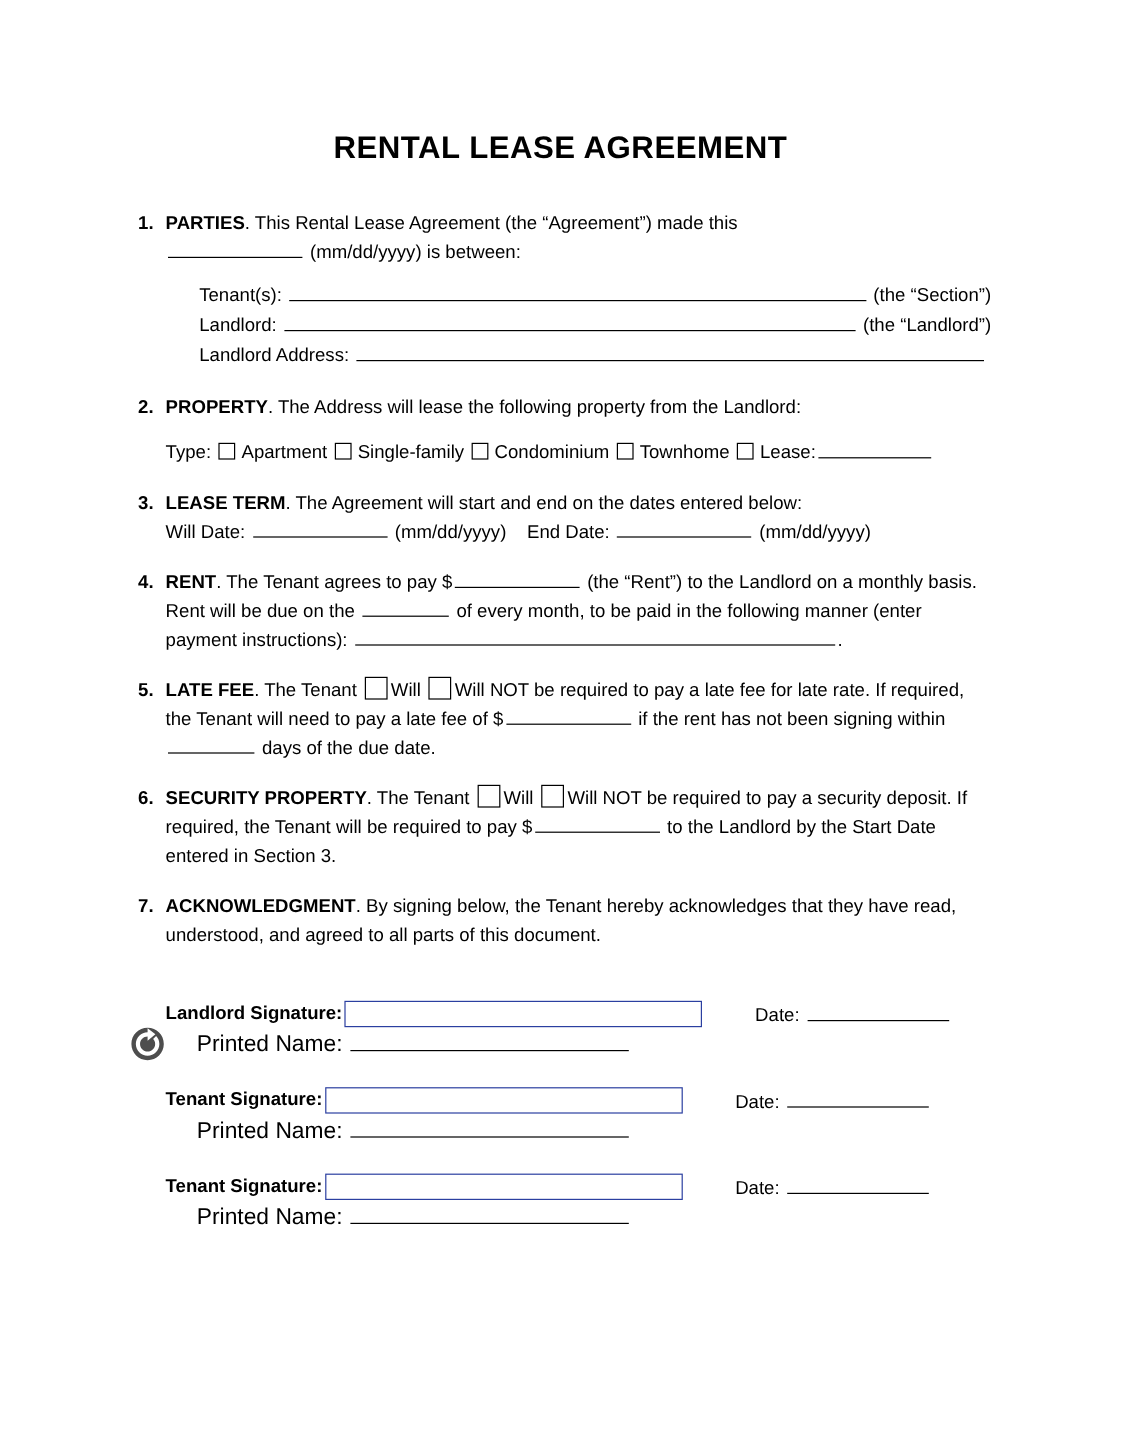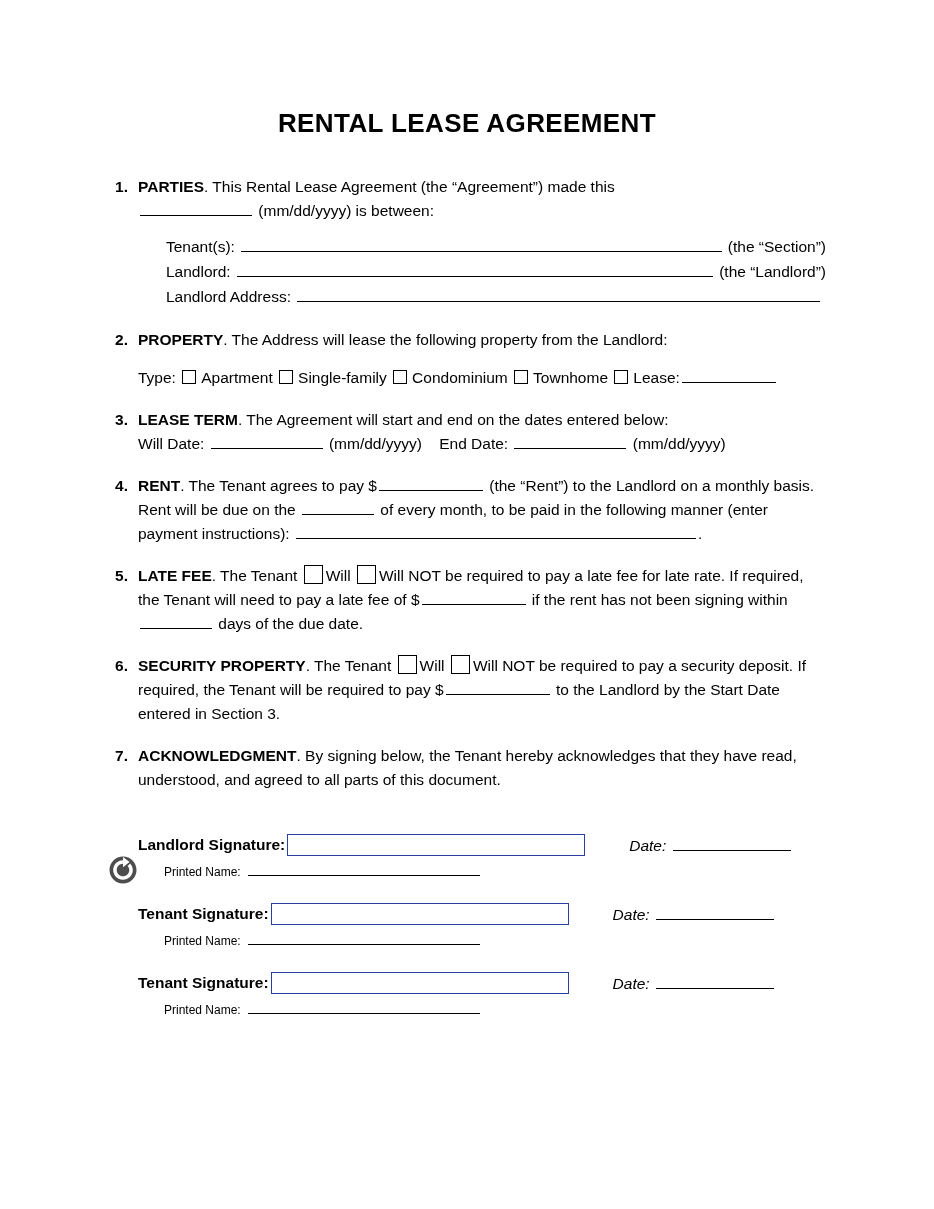--- a/index.html
+++ b/index.html
@@ -143,27 +143,26 @@
     height: 20px;
     border: 1.5px solid #2b3fa0;
     margin-left: 2px;
     flex: 0 0 auto;
     background: #ffffff;
   }
   .sig-date {
     margin-left: 44px;
     font-size: 15.5px;
     flex: 0 0 auto;
-    font-style: italic;
   }
   .sig-date .fill { width: 118px; }
   .printed-row {
     display: flex;
     align-items: baseline;
-    font-size: 12px;
+    font-size: 19px;
     margin-left: 26px;
     margin-bottom: 24px;
   }
   .printed-row .pline {
     width: 232px;
     border-bottom: 1px solid #000;
     height: 15px;
     margin-left: 7px;
   }
   .footer-logo {

